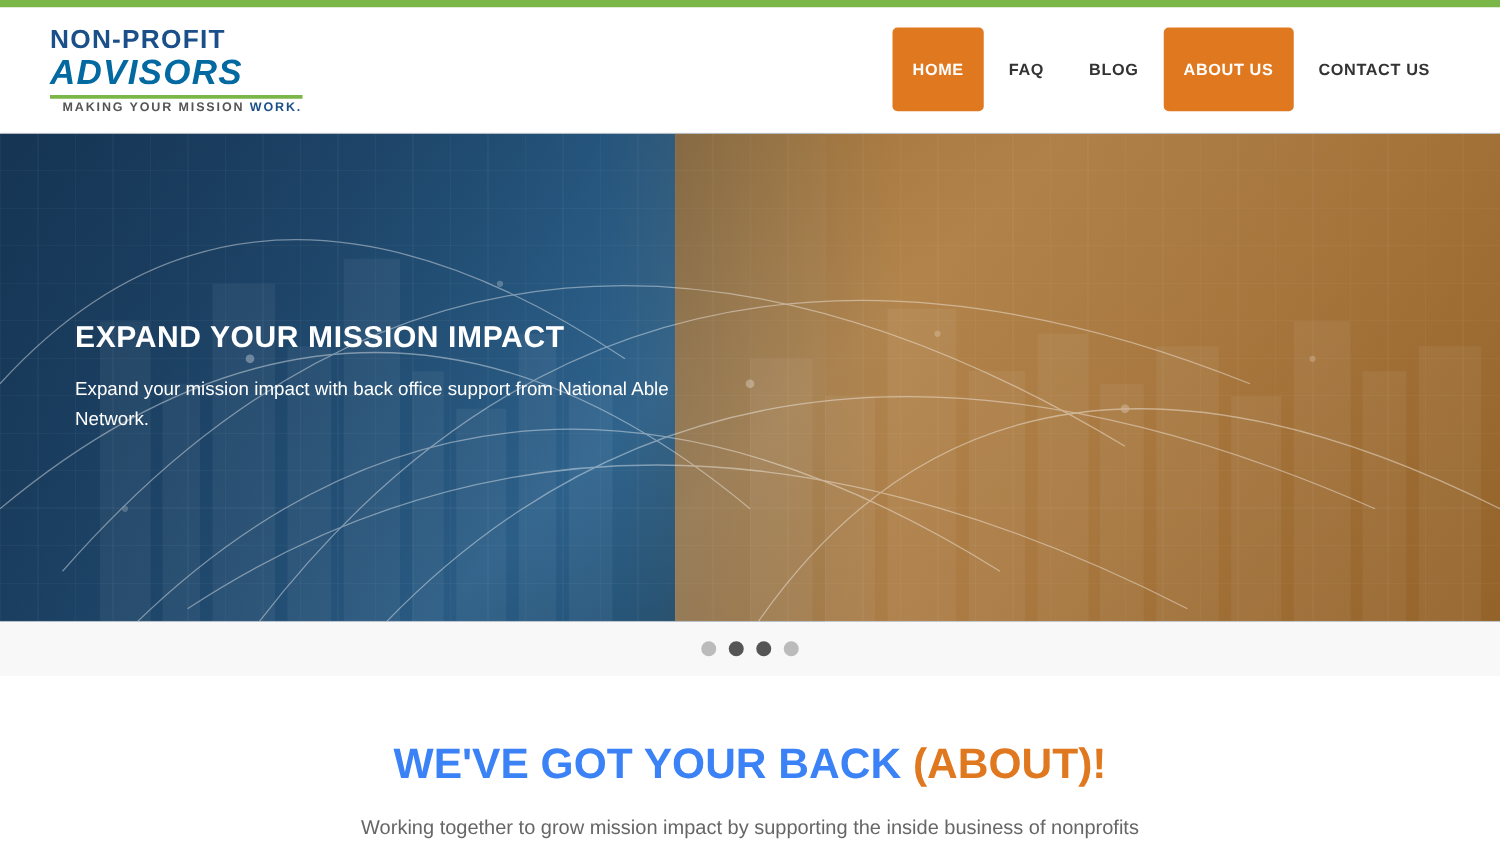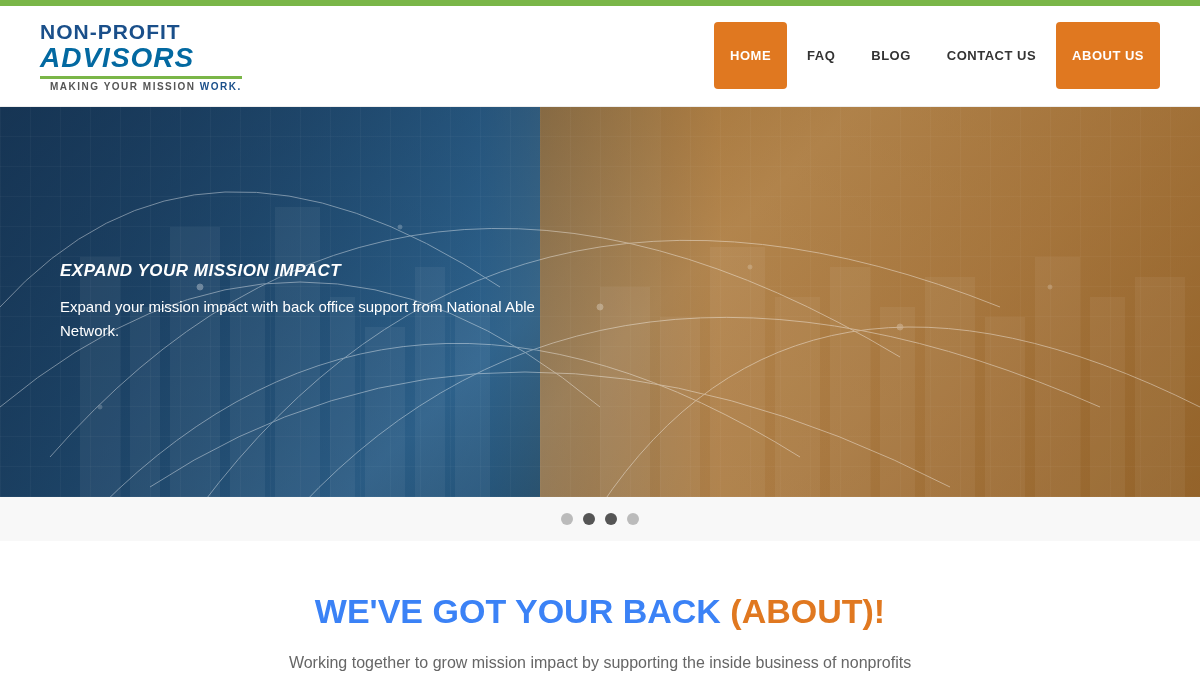--- a/index.html
+++ b/index.html
@@ -166,27 +166,26 @@
       position: absolute;
       top: 50%;
       left: 60px;
       transform: translateY(-50%);
       color: #fff;
       max-width: 480px;
       z-index: 10;
     }
 
     .hero-title {
-      font-size: 17px;
+      font-size: 24px;
       font-weight: 900;
       text-transform: uppercase;
       margin-bottom: 14px;
       line-height: 1.2;
       letter-spacing: 0.5px;
-      font-style: italic;
     }
 
     .hero-desc {
       font-size: 15px;
       line-height: 1.6;
       font-weight: 400;
     }
 
     
     .slider-dots {
@@ -253,22 +252,22 @@
     <div class="logo-underline"></div>
     <div class="logo-tagline">
       <span style="color:#555;font-weight:600;padding-left:10px;">MAKING YOUR MISSION </span><span style="color:#1a4f8a;font-weight:900;">WORK.</span>
     </div>
   </div>
 
   <nav>
     <a class="nav-item active">HOME</a>
     <a class="nav-item">FAQ</a>
     <a class="nav-item">BLOG</a>
+    <a class="nav-item outlined">ABOUT US</a>
     <a class="nav-item">CONTACT US</a>
-    <a class="nav-item outlined">ABOUT US</a>
   </nav>
 </header>
 
 <section class="hero">
 
   <div class="hero-bg-left"></div>
   <div class="hero-bg-right"></div>
   <div class="city-overlay"></div>
   <div class="city-grid"></div>
 

